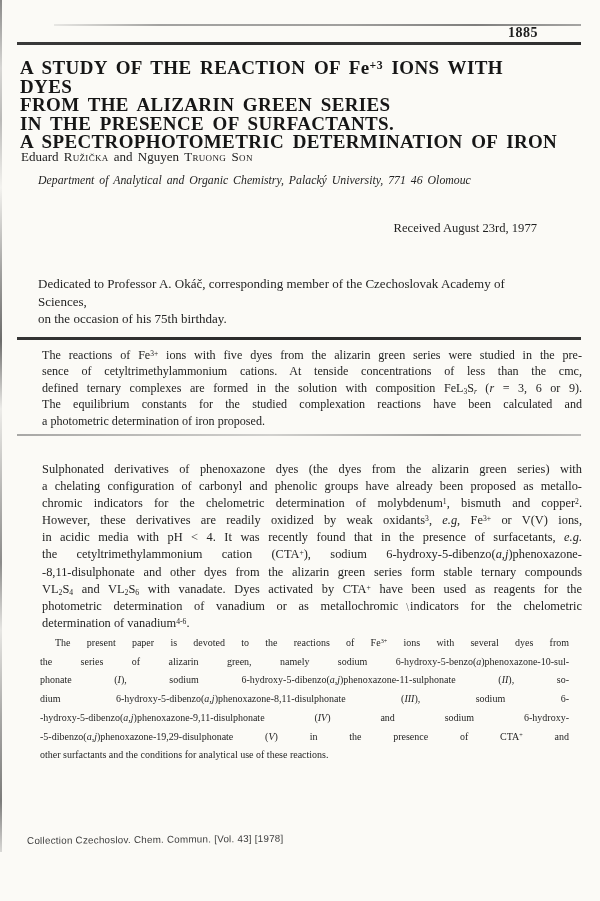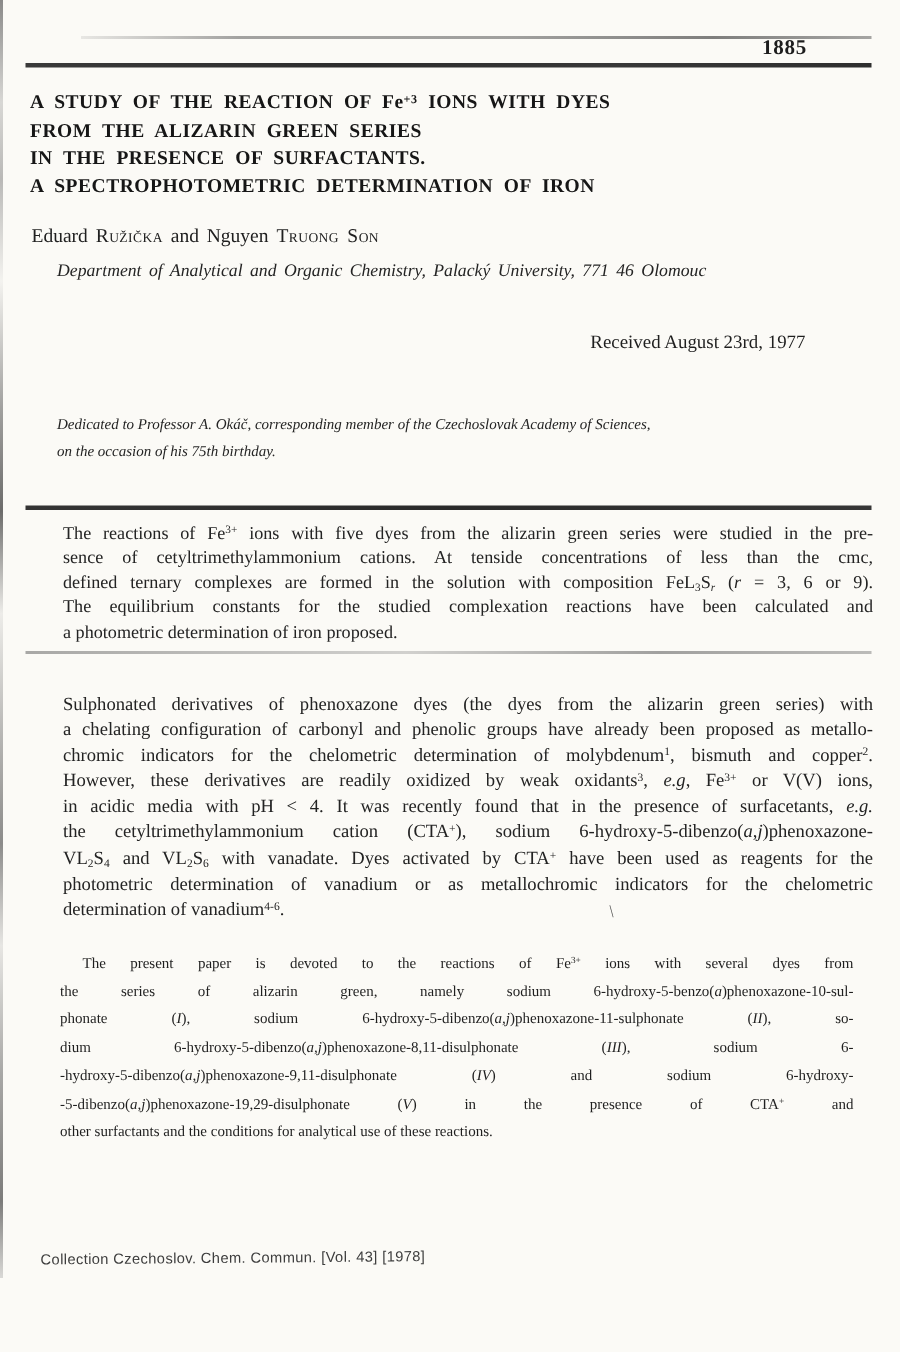--- a/index.html
+++ b/index.html
@@ -15,21 +15,21 @@
     background:linear-gradient(to right,rgba(120,120,120,.15),rgba(90,90,90,.55) 20%,rgba(70,70,70,.5) 55%,rgba(60,60,60,.65) 80%,rgba(80,80,80,.5));}
   #page-number{top:25px;right:62px;font-size:14px;font-weight:bold;letter-spacing:.5px;color:#1d1d1d;}
   #rule-top-thick{top:42px;left:17px;width:564px;height:2.5px;
     background:linear-gradient(to right,#3a3a3a,#2c2c2c 40%,#383838 70%,#2e2e2e);}
   #article-title{top:59px;left:20px;width:540px;
     font-size:13.8px;line-height:18.6px;font-weight:bold;
     letter-spacing:.35px;word-spacing:3.5px;color:#161616;}
   #authors-line{top:149px;left:21px;font-size:13px;word-spacing:2px;color:#202020;}
   #affiliation{top:173px;left:38px;font-size:11.8px;font-style:italic;word-spacing:2px;color:#242424;}
   #received-date{top:221px;right:63px;font-size:12.6px;color:#1f1f1f;}
-  #dedication{top:275px;left:38px;width:512px;font-size:10px;font-style:italic;line-height:17.5px;color:#242424;}
+  #dedication{top:275px;left:38px;width:512px;font-size:13px;line-height:17.5px;color:#242424;}
   #rule-abstract-top{top:337px;left:17px;width:564px;height:2.5px;
     background:linear-gradient(to right,#343434,#2a2a2a 50%,#363636);}
   #abstract-text{top:347px;left:20px;width:562px;font-size:12.1px;line-height:16.4px;color:#232323;}
   #rule-abstract-bottom{top:434px;left:17px;width:564px;height:1.5px;
     background:linear-gradient(to right,rgba(100,100,100,.55),rgba(130,130,130,.35) 45%,rgba(100,100,100,.6) 75%,rgba(110,110,110,.45));}
   #body-paragraph-1{top:461px;left:20px;width:562px;font-size:12.4px;line-height:17.1px;color:#232323;}
   #body-paragraph-2{top:634px;left:18px;width:551px;font-size:10px;line-height:18.7px;color:#1f1f1f;}
   #body-paragraph-2 .jline:first-child{text-indent:15px;}
   #scan-artifact-backslash{top:600px;left:406px;font-size:12px;color:#4a4a4a;transform:scaleX(.8);}
   #footer-journal-line{top:835px;left:27px;font-family:"Liberation Sans","DejaVu Sans",sans-serif;
@@ -49,21 +49,21 @@
   .it{font-style:italic;}
   .sc{font-variant:small-caps;letter-spacing:.3px;text-align:center;}
 </style>
 </head>
 <body>
 
 <div id="rule-top-thin" class="rule"></div>
 <div id="page-number" class="abs">1885</div>
 <div id="rule-top-thick" class="rule"></div>
 
-<h1 id="article-title" class="abs" style="margin:0;font-size:13px;"><span>A STUDY OF THE REACTION OF Fe</span><sup>+3</sup><span> IONS WITH DYES</span><br><span>FROM THE ALIZARIN GREEN SERIES</span><br><span>IN THE PRESENCE OF SURFACTANTS.</span><br><span>A SPECTROPHOTOMETRIC DETERMINATION OF IRON</span></h1>
+<h1 id="article-title" class="abs" style="margin:0;font-size:19px;"><span>A STUDY OF THE REACTION OF Fe</span><sup>+3</sup><span> IONS WITH DYES</span><br><span>FROM THE ALIZARIN GREEN SERIES</span><br><span>IN THE PRESENCE OF SURFACTANTS.</span><br><span>A SPECTROPHOTOMETRIC DETERMINATION OF IRON</span></h1>
 
 <div id="authors-line" class="abs"><span>Eduard </span><span class="sc">Ružička</span><span> and Nguyen </span><span class="sc">Truong Son</span></div>
 <div id="affiliation" class="abs">Department of Analytical and Organic Chemistry, Palacký University, 771 46 Olomouc</div>
 <div id="received-date" class="abs">Received August 23rd, 1977</div>
 <div id="dedication" class="abs"><span>Dedicated to Professor A. Okáč, corresponding member of the Czechoslovak Academy of Sciences,</span><br><span>on the occasion of his 75th birthday.</span></div>
 
 <div id="rule-abstract-top" class="rule"></div>
 <div id="abstract-text" class="abs">
     <div class="jline"><span>The reactions of Fe</span><sup>3+</sup><span> ions with five dyes from the alizarin green series were studied in the pre-</span></div>
     <div class="jline"><span>sence of cetyltrimethylammonium cations. At tenside concentrations of less than the cmc,</span></div>
@@ -73,20 +73,21 @@
   </div>
 <div id="rule-abstract-bottom" class="rule"></div>
 
 <div id="body-paragraph-1" class="abs">
     <div class="jline"><span>Sulphonated derivatives of phenoxazone dyes (the dyes from the alizarin green series) with</span></div>
     <div class="jline"><span>a chelating configuration of carbonyl and phenolic groups have already been proposed as metallo-</span></div>
     <div class="jline"><span>chromic indicators for the chelometric determination of molybdenum</span><sup>1</sup><span>, bismuth and copper</span><sup>2</sup><span>.</span></div>
     <div class="jline"><span>However, these derivatives are readily oxidized by weak oxidants</span><sup>3</sup><span>, </span><span class="it">e.g</span><span>, Fe</span><sup>3+</sup><span> or V(V) ions,</span></div>
     <div class="jline"><span>in acidic media with pH &lt; 4. It was recently found that in the presence of surfacetants, </span><span class="it">e.g.</span></div>
     <div class="jline"><span>the cetyltrimethylammonium cation (CTA</span><sup>+</sup><span>), sodium 6-hydroxy-5-dibenzo(</span><span class="it">a,j</span><span>)phenoxazone-</span></div>
+    <div class="jline"><span>-8,11-disulphonate and other dyes from the alizarin green series form stable ternary compounds</span></div>
     <div class="jline"><span>VL</span><sub>2</sub><span>S</span><sub>4</sub><span> and VL</span><sub>2</sub><span>S</span><sub>6</sub><span> with vanadate. Dyes activated by CTA</span><sup>+</sup><span> have been used as reagents for the</span></div>
     <div class="jline"><span>photometric determination of vanadium or as metallochromic indicators for the chelometric</span></div>
     <div class="jline lastline"><span>determination of vanadium</span><sup>4-6</sup><span>.</span></div>
   </div>
 <div id="scan-artifact-backslash" class="abs">\</div>
 <div id="body-paragraph-2" class="abs">
     <div class="jline"><span>The present paper is devoted to the reactions of Fe</span><sup>3+</sup><span> ions with several dyes from</span></div>
     <div class="jline"><span>the series of alizarin green, namely sodium 6-hydroxy-5-benzo(</span><span class="it">a</span><span>)phenoxazone-10-sul-</span></div>
     <div class="jline"><span>phonate (</span><span class="it">I</span><span>), sodium 6-hydroxy-5-dibenzo(</span><span class="it">a,j</span><span>)phenoxazone-11-sulphonate (</span><span class="it">II</span><span>), so-</span></div>
     <div class="jline"><span>dium 6-hydroxy-5-dibenzo(</span><span class="it">a,j</span><span>)phenoxazone-8,11-disulphonate (</span><span class="it">III</span><span>), sodium 6-</span></div>

